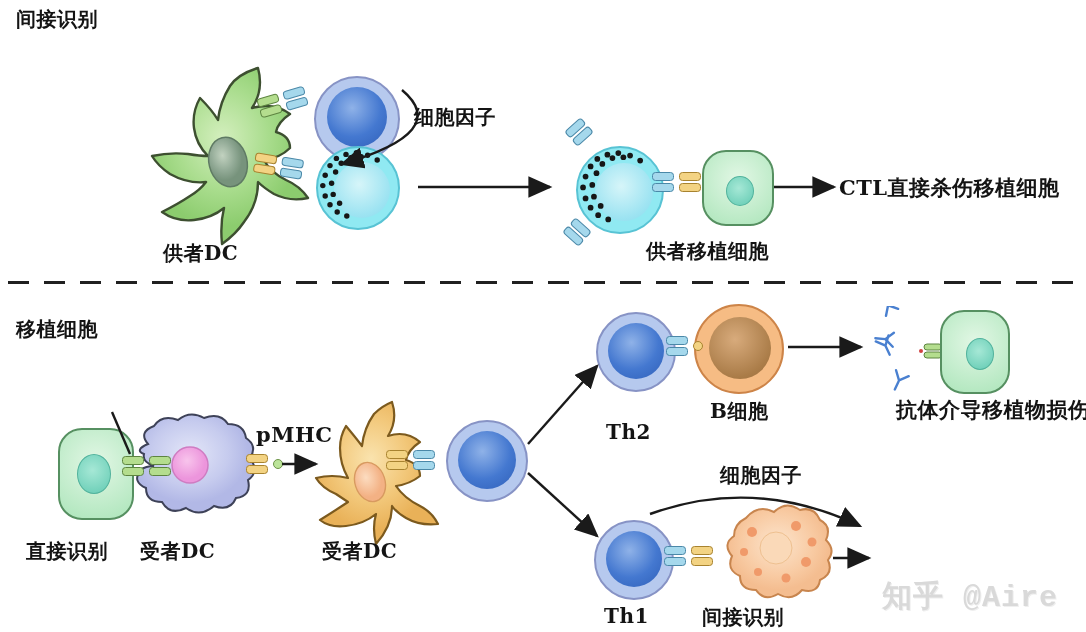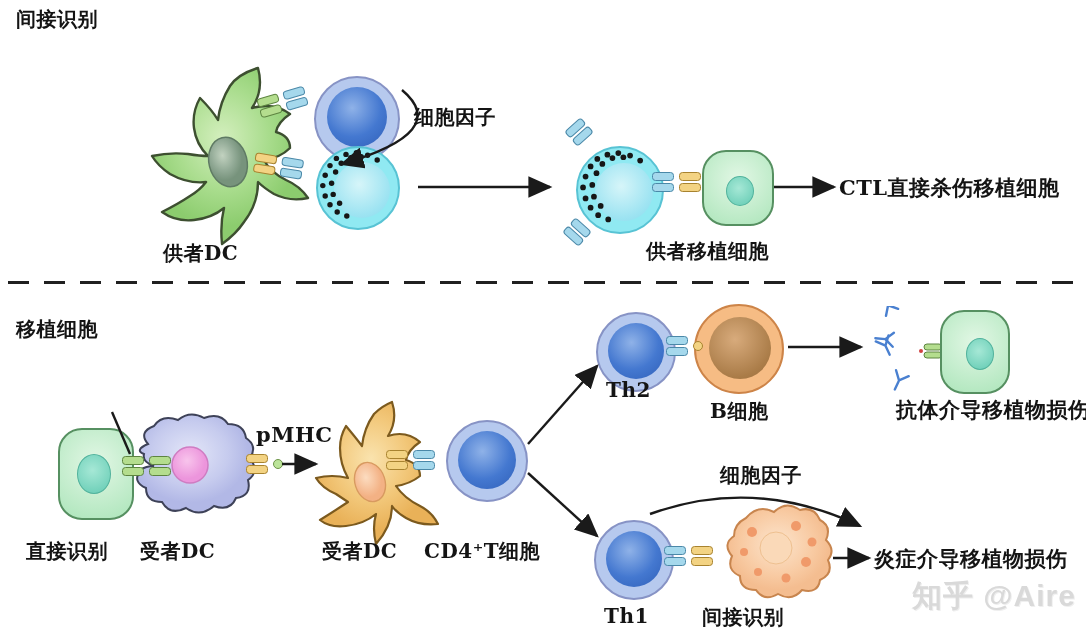--- a/index.html
+++ b/index.html
@@ -1,23 +1,23 @@
 <!DOCTYPE html>
 <html><head>
 <meta charset="utf-8">
 <style>
   html,body{margin:0;padding:0;background:#fff;}
   #stage{position:relative;width:1086px;height:632px;background:#fff;overflow:hidden;
          font-family:"DejaVu Serif","Liberation Serif",serif;}
   .lbl{position:absolute;font-weight:bold;color:#141414;white-space:nowrap;
        font-size:20px;z-index:6;letter-spacing:.5px;}
   .lbl.big{font-size:21px;}
-  .watermark{position:absolute;font-family:Liberation Sans, sans-serif;
+  .watermark{position:absolute;font-family:Liberation Mono, monospace;
        color:#d9d9d9;font-size:30px;font-weight:bold;letter-spacing:1px;z-index:7;
-       text-shadow:1px 1px 0 #efefef;margin-left:30px;}
+       text-shadow:1px 1px 0 #efefef;}
   
   .cell{position:absolute;border-radius:50%;z-index:2;}
   .tcell{background:#b6c9ee;border:2px solid #8793c5;}
   .tcell .nuc{position:absolute;border-radius:50%;
       background:radial-gradient(circle at 42% 35%,#8fb2e8,#4478d0 55%,#2f5fb8);}
   .cyan{background:#90e9f2;border:2px solid #58c3d4;}
   .cyan .nuc{position:absolute;border-radius:50%;
       background:radial-gradient(circle at 45% 40%,#d6f5f9,#9fe4f2 65%,#86dbee);}
   .bc{background:#f6bc84;border:2px solid #cd8448;}
   .bc .nuc{position:absolute;border-radius:50%;
@@ -245,36 +245,35 @@
       </span>
     <span class="pair b">
         <span class="bar"></span>
         <span class="bar"></span>
       </span>
   </div>
 
   <div class="cell tcell" style="left:446px;top:420px;width:78px;height:78px">
     <span class="nuc" style="left:10px;top:9px;width:58px;height:58px"></span>
   </div>
-  <div class="lbl" style="left:424px;top:538px">CD4⁺T细胞</div>
 
   <div class="cell tcell" style="left:596px;top:312px;width:76px;height:76px">
     <span class="nuc" style="left:10px;top:9px;width:56px;height:56px"></span>
   </div>
   <div class="jx" style="left:666px;top:336px">
     <span class="pair b">
         <span class="bar"></span>
         <span class="bar"></span>
       </span>
     <span class="nub" style="background:#f3d383;border-color:#a8832f"></span>
   </div>
   <div class="cell bc" style="left:694px;top:304px;width:86px;height:86px">
     <span class="nuc" style="left:13px;top:11px;width:62px;height:62px"></span>
   </div>
-  <div class="lbl" style="left:606px;top:378px">Th2</div>
+  <div class="lbl" style="left:606px;top:420px">Th2</div>
   <div class="lbl" style="left:710px;top:398px">B细胞</div>
 
   <svg class="svgcell" style="left:866px;top:306px" width="84" height="98" viewBox="0 0 84 98">
     <g stroke="#4a80d0" stroke-width="2.4" fill="none" stroke-linecap="round">
       <g transform="translate(8,34) rotate(-25)">
         <path d="M8,20 L8,10 M8,10 L1,2 M8,10 L15,2"></path>
         </g>
       <g transform="translate(34,4) rotate(150)">
         <path d="M8,20 L8,10 M8,10 L1,2 M8,10 L15,2"></path>
         </g>
@@ -327,21 +326,20 @@
         <circle cx="94" cy="42" r="4.5"></circle>
       <circle cx="88" cy="62" r="5"></circle>
         <circle cx="68" cy="78" r="4.5"></circle>
         <circle cx="40" cy="72" r="4"></circle>
       <circle cx="26" cy="52" r="4"></circle>
     </g>
   </svg>
   <div class="lbl" style="left:604px;top:604px">Th1</div>
   <div class="lbl" style="left:702px;top:604px">间接识别</div>
   <div class="lbl" style="left:720px;top:462px">细胞因子</div>
-  <div class="lbl big" style="left:874px;top:545px">炎症介导移植物损伤</div>
 
   <div class="watermark" style="left:882px;top:576px">知乎 @Aire</div>
 
   <svg id="arrows">
     <defs>
       <marker id="ah" markerWidth="11" markerHeight="9" refX="9" refY="4.5" orient="auto">
         <path d="M0,0 L10,4.5 L0,9 Z" fill="#1a1a1a"></path>
       </marker>
     </defs>
     <g stroke="#1a1a1a" stroke-width="2.4" fill="none">

